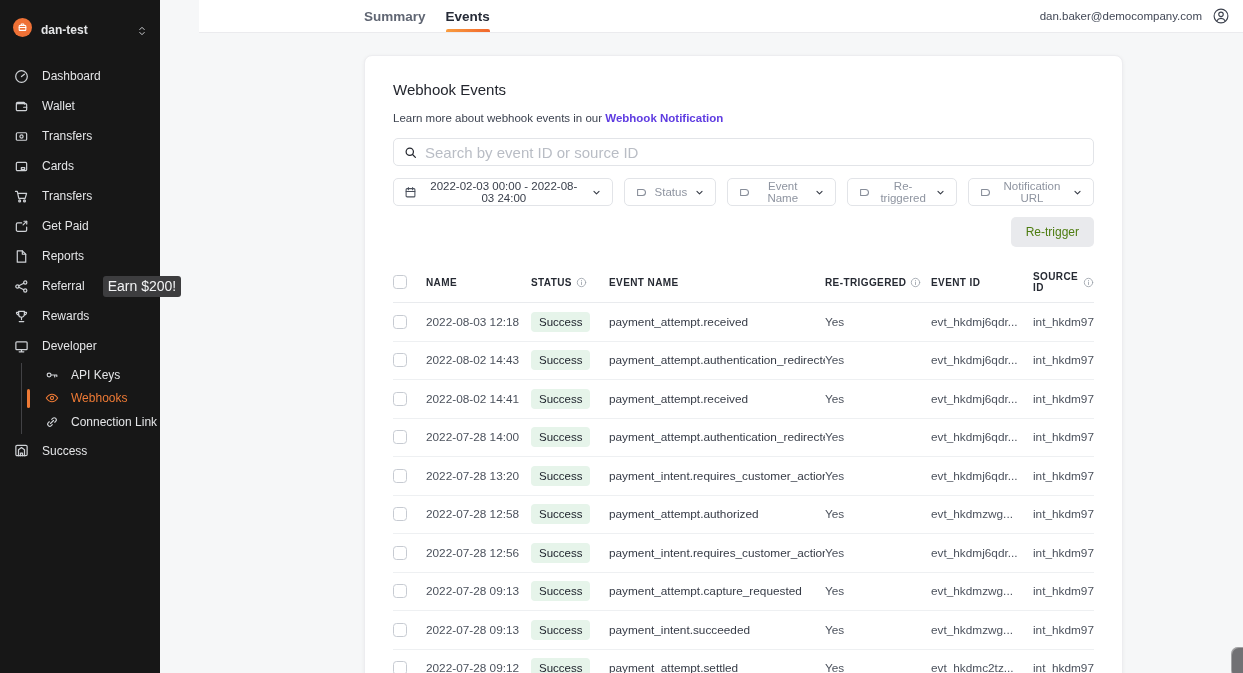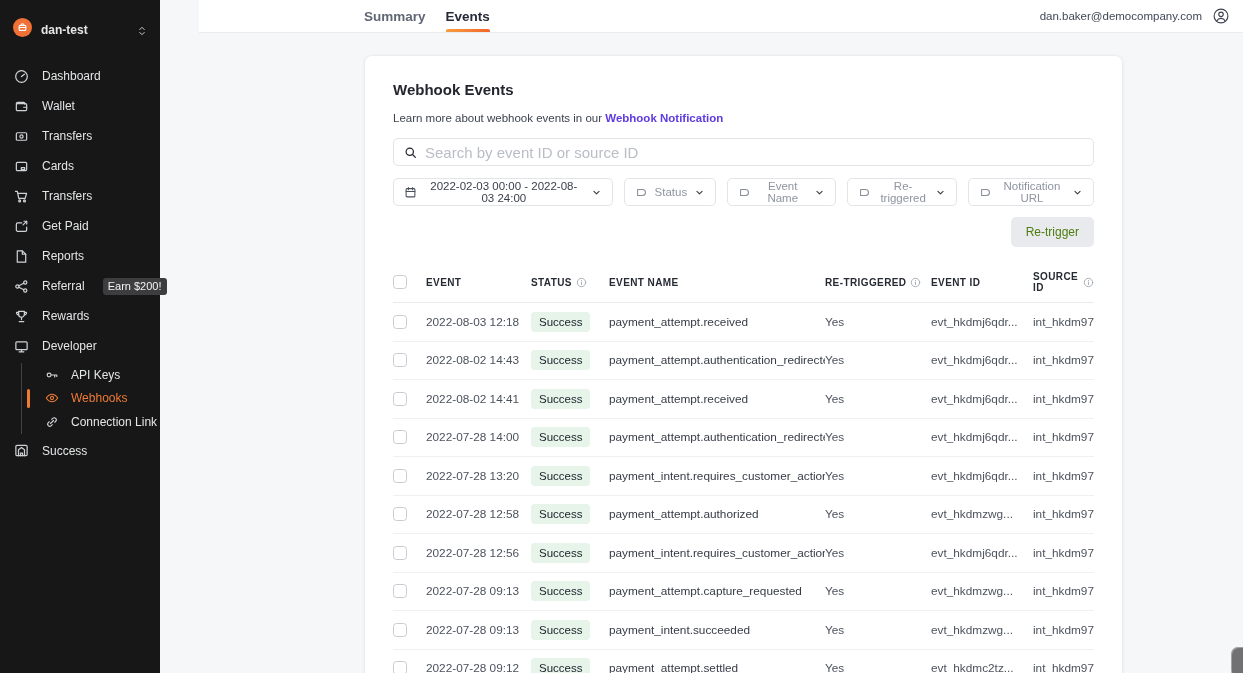--- a/index.html
+++ b/index.html
@@ -12,21 +12,21 @@
   .org-row { display:flex; align-items:flex-end; gap:9px; padding:18px 12px 7px 13px; cursor:pointer; }
   .org-avatar { width:19px; height:19px; border-radius:50%; background:#ef7136; color:#fff; display:flex; align-items:center; justify-content:center; flex:0 0 19px; }
   .org-avatar svg { width:11px; height:11px; stroke-width:1.6; }
   .org-name { font-size:12px; font-weight:bold; }
   .org-selector { margin-left:auto; color:#cfd1d4; }
   .org-selector svg { width:12px; height:12px; }
   .nav { margin-top:17px; }
   .nav-item { display:flex; align-items:center; gap:12px; height:30px; padding:0 14px; font-size:12px; color:#e4e5e7; cursor:pointer; }
   .nav-icon { color:#cfd2d6; flex:0 0 16px; }
   .nav-icon svg { width:15px; height:15px; }
-  .nav-badge { margin-left:6px; background:#3d3d3f; color:#f2f3f4; font-size:11px; padding:2.5px 5px; border-radius:3px; white-space:nowrap; }
+  .nav-badge { margin-left:6px; background:#3d3d3f; color:#f2f3f4; font-size:14px; padding:2.5px 5px; border-radius:3px; white-space:nowrap; }
   .subnav { margin:2px 0 2px 21px; border-left:1px solid #424245;padding-left:7px; }
   .subnav-item { position:relative; display:flex; align-items:center; gap:10px; height:23.5px; padding-left:16px; font-size:12px; color:#e4e5e7; cursor:pointer; }
   .subnav-item .nav-icon svg { width:14px; height:14px; }
   .subnav-item.active { color:#ee7a35; }
   .subnav-item.active .nav-icon { color:#ee7a35; }
   .subnav-item.active::before { content:""; position:absolute; left:-2px; top:2px; bottom:2px; width:2.5px; background:#ee7a35; border-radius:2px; }
 
   
   .main { flex:1; display:flex; flex-direction:column; min-width:0;margin-left:39px; }
   .topbar { background:#fff; height:33px; flex:0 0 33px; border-bottom:1px solid #ebebee; display:flex; align-items:stretch; position:relative; }
@@ -34,21 +34,21 @@
   .tab { display:flex; align-items:center; font-size:13.5px; font-weight:bold; color:#606673; position:relative; cursor:pointer; }
   .tab.active { color:#262b37; }
   .tab.active::after { content:""; position:absolute; left:0; right:0; bottom:0; height:3px; border-radius:2px 2px 0 0; background:linear-gradient(90deg,#f99d3f,#f1662c); }
   .topbar-user { margin-left:auto; display:flex; align-items:center; gap:10px; padding-right:13px; }
   .user-email { font-size:11.5px; color:#40465200; color:#424856; }
   .user-avatar { color:#3c414d; cursor:pointer; }
   .user-avatar svg { width:18px; height:18px; }
 
   .content { flex:1; overflow:hidden; }
   .card { width:759px; margin:22px 0 0 165px; background:#fff; border:1px solid #ededf0; border-radius:8px; box-shadow:0 1px 4px rgba(20,22,30,.05); padding:25px 28px; height:700px; }
-  .card-title { font-size:15px; font-weight:bold; color:#23262e; }
+  .card-title { font-size:15px; font-weight:normal; color:#23262e; }
   .card-sub { margin-top:14px; font-size:11.5px; color:#3d4350; }
   .card-sub a { color:#5e3be1; font-weight:bold; text-decoration:none; cursor:pointer; }
 
   .searchbar { margin-top:14px; height:28px; border:1px solid #e2e4e8; border-radius:5px; display:flex; align-items:center; gap:8px; padding:0 10px; background:#fff; }
   .searchbar .s-icon { color:#23262e; } .searchbar .s-icon svg { width:13px; height:13px; stroke-width:1.5; }
   .searchbar input { border:none; outline:none; flex:1; font-size:15px; font-family:"Liberation Sans", sans-serif; color:#2b2f3a; background:transparent; }
   .searchbar input::placeholder { color:#b9bdc5; }
 
   .filters { display:flex; gap:11px; margin-top:12px; }
   .filter { height:28px; border:1px solid #e2e4e8; border-radius:5px; background:#fff; display:flex; align-items:center; gap:7px; padding:0 10px; font-size:11.5px; font-family:"Liberation Sans", sans-serif; cursor:pointer; color:#8e94a0; }
@@ -358,21 +358,21 @@
       <div class="actions">
         <button class="btn-retrigger" disabled="">Re-trigger</button>
       </div>
 
       <div class="table">
         <div class="thead" id="thead">
             <div class="col-check">
               <span class="checkbox"></span>
             </div>
             <div class="th col-time">
-     <span>EVENT</span>
+     <span>NAME</span>
 
    </div>
             <div class="th col-status">
      <span>STATUS</span>
      <span class="info">
                 <svg viewBox="0 0 16 16">
                   <circle cx="8" cy="8" r="6.1"></circle>
                   <path d="M8 7.4V11"></path>
                   <path d="M8 5.1v.2"></path>
                 </svg>

